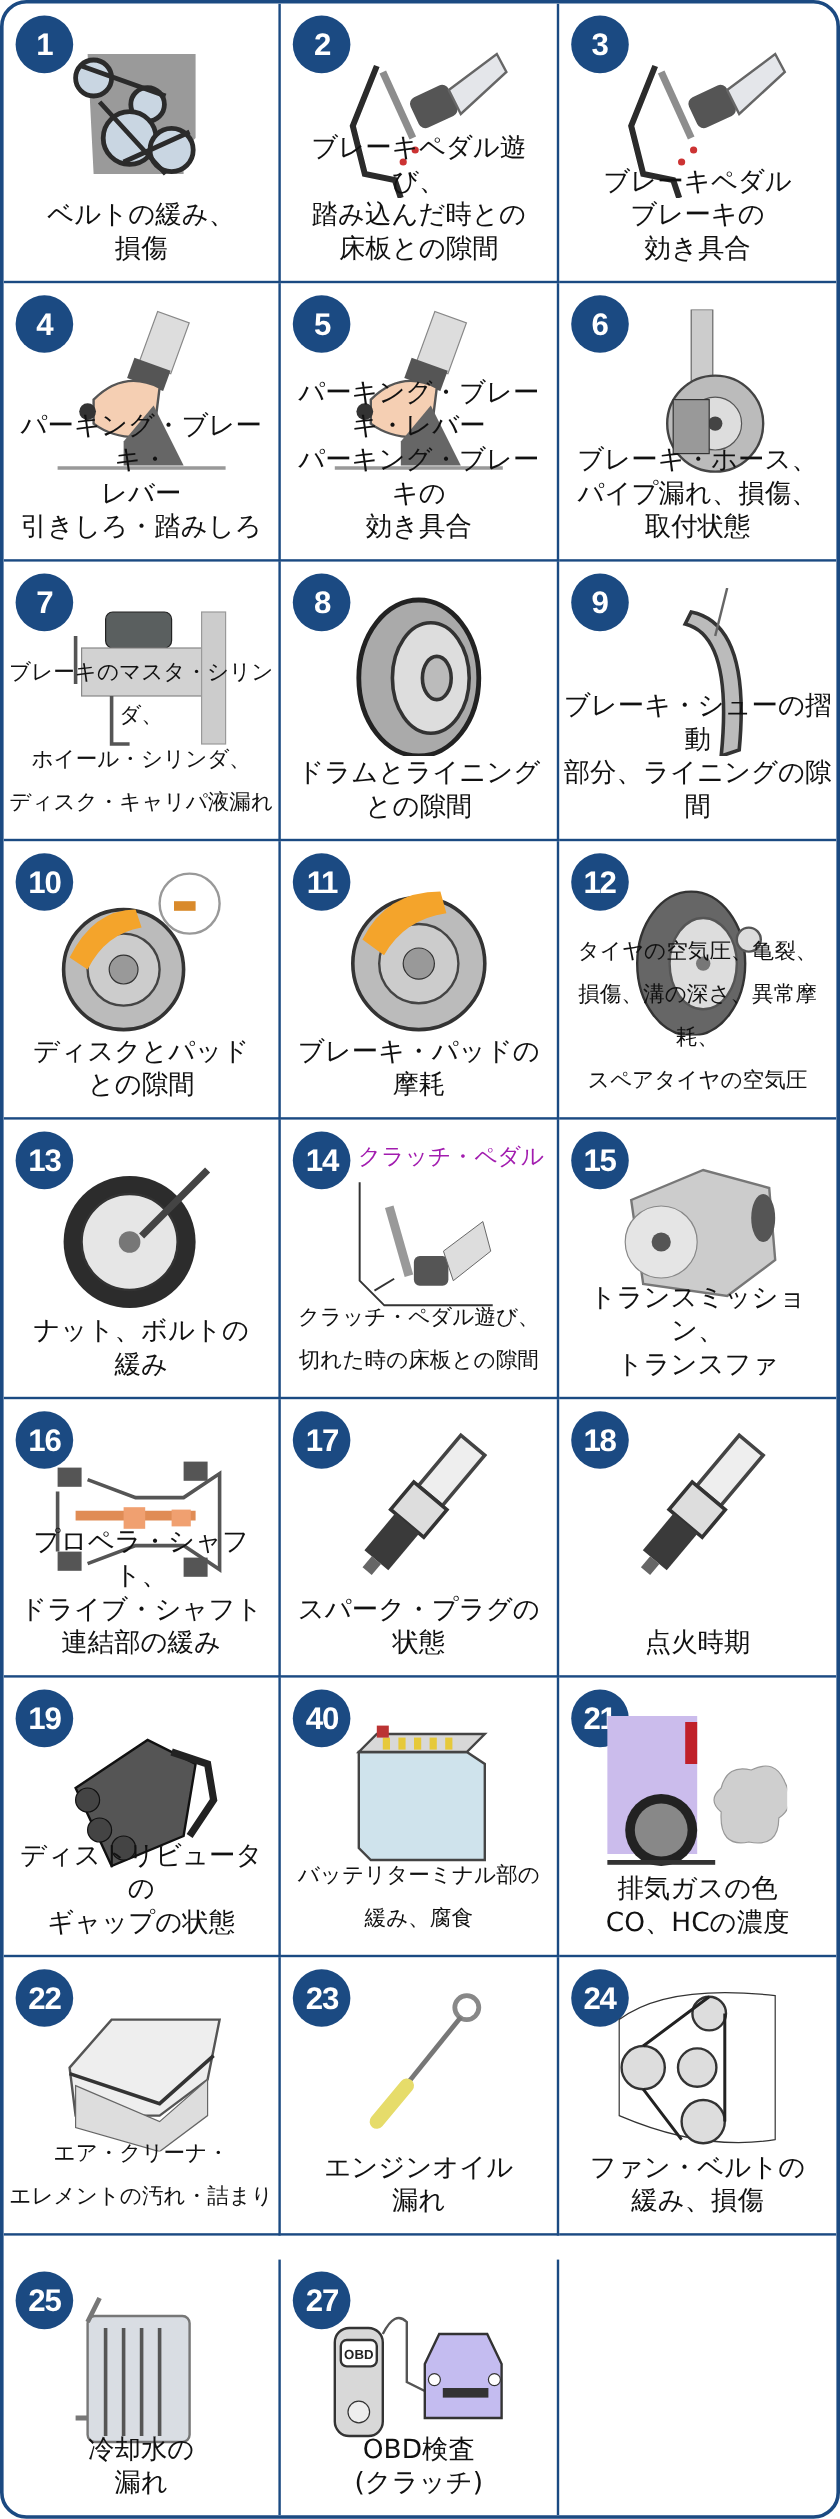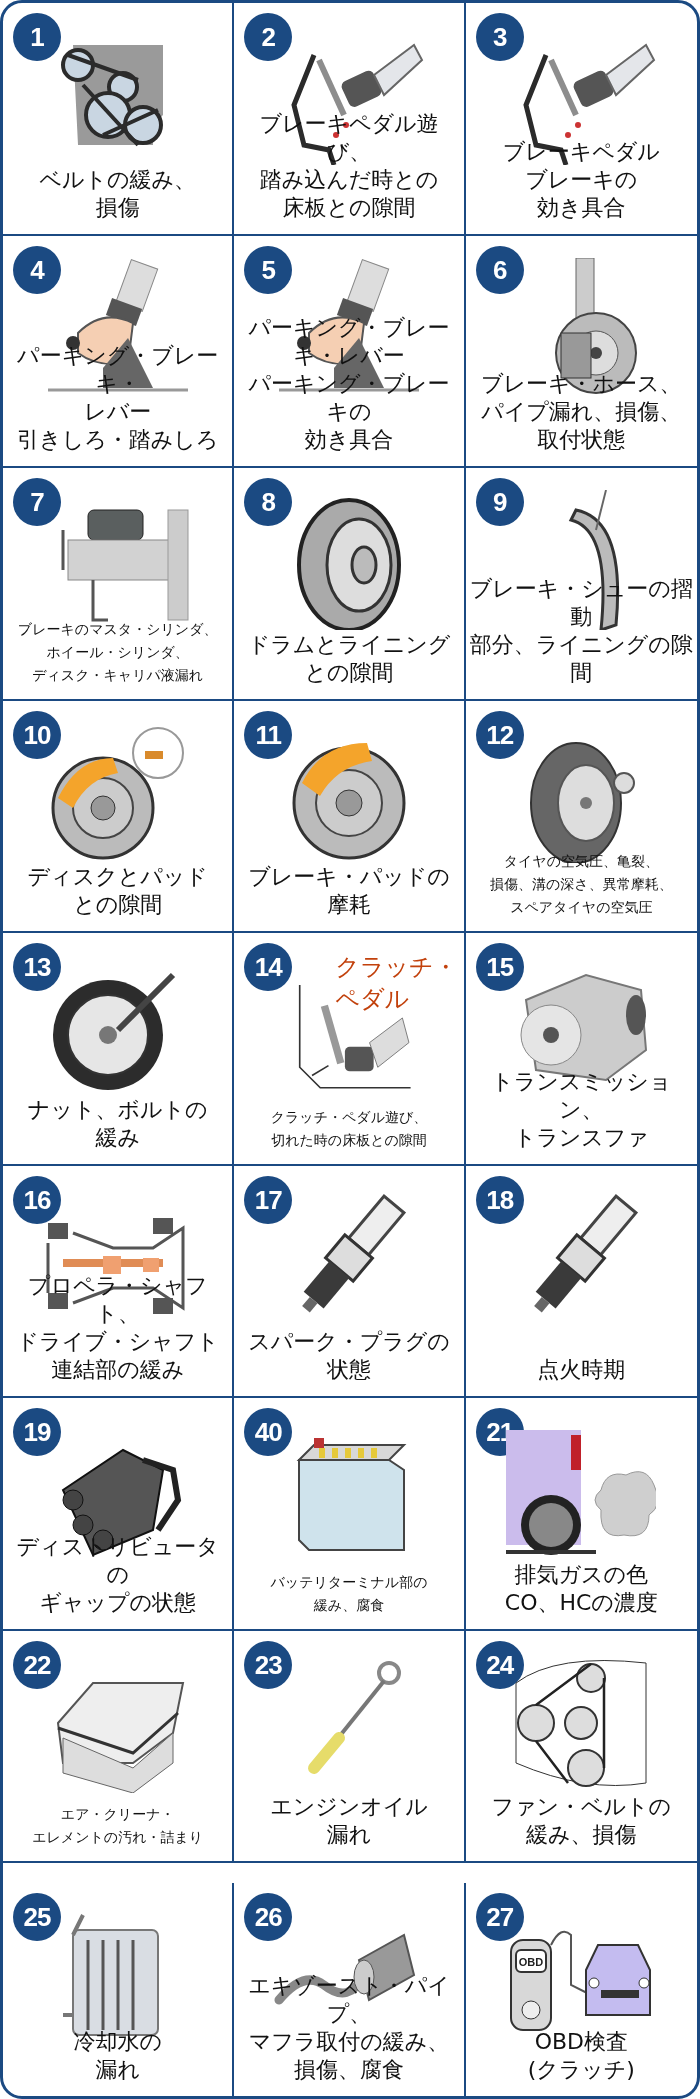--- a/index.html
+++ b/index.html
@@ -16,22 +16,22 @@
   .badge {
     position:absolute; left:10px; top:10px; width:48px; height:48px; border-radius:50%;
     background:#1b4a82; color:#fff; font-weight:bold; font-size:26px; line-height:48px;
     text-align:center; letter-spacing:-1px; font-family:"Liberation Sans", sans-serif;
   }
   .illus { position:absolute; left:50%; top:22px; transform:translateX(-50%); width:150px; height:140px; }
   .caption {
     position:absolute; left:4px; right:4px; bottom:12px; text-align:center;
     font-size:22px; line-height:28px; color:#111; white-space:pre-line;
   }
-  .caption.small { font-size:14px; line-height:23px; }
-  .extra-label { position:absolute; left:64px; top:18px; font-size:24px; color:#c2410c;margin-left:37px; }
+  .caption.small { font-size:18px; line-height:36px; }
+  .extra-label { position:absolute; left:64px; top:18px; font-size:19px; color:#a21caf; }
 </style>
 </head>
 <body>
 
 <div class="grid" id="grid">
     <div class="cell">
     <div class="badge">1</div>
     <svg class="illus" viewBox="0 0 150 140">
         <path d="M30 20h90v70l-10 10v20H35z" fill="#9a9a9a"></path>
         <g fill="#c9d6e2" stroke="#2b2b2b" stroke-width="4">
@@ -339,31 +339,20 @@
         <g stroke="#555" stroke-width="3">
           <line x1="45" y1="35" x2="45" y2="125"></line>
           <line x1="60" y1="35" x2="60" y2="125"></line>
           <line x1="75" y1="35" x2="75" y2="125"></line>
           <line x1="90" y1="35" x2="90" y2="125"></line>
         </g>
         <path d="M30 30l10-20M20 110h10" stroke="#777" stroke-width="4" fill="none"></path>
       </svg>
     <div class="caption">冷却水の
 漏れ</div>
-  </div>
-    <div class="cell last-row">
-    <div class="badge">26</div>
-    <svg class="illus" viewBox="0 0 150 140">
-        <path d="M5 95q25-30 45-15q25 20 40-10" stroke="#888" stroke-width="9" fill="none" stroke-linecap="round"></path>
-        <path d="M85 55l45-25l10 40l-45 25z" fill="#999" stroke="#555" stroke-width="2"></path>
-        <ellipse cx="90" cy="72" rx="10" ry="17" fill="#ccc" stroke="#555"></ellipse>
-      </svg>
-    <div class="caption">エキゾースト・パイプ、
-マフラ取付の緩み、
-損傷、腐食</div>
   </div>
     <div class="cell last-row">
     <div class="badge">27</div>
     <svg class="illus" viewBox="0 0 150 140">
         <rect x="5" y="35" width="40" height="90" rx="12" fill="#d8d8d8" stroke="#333" stroke-width="2"></rect>
         <rect x="10" y="45" width="30" height="22" rx="5" fill="#fff" stroke="#333" stroke-width="2"></rect>
         <text x="25" y="61" font-size="11" font-weight="bold" text-anchor="middle" fill="#222" font-family="Liberation Sans, sans-serif">OBD</text>
         <circle cx="25" cy="105" r="9" fill="#eee" stroke="#333"></circle>
         <path d="M45 40q10-20 20-10v50l20 10" stroke="#555" stroke-width="2" fill="none"></path>
         <path d="M80 65l12-25h40l12 25v45H80z" fill="#c4bcf0" stroke="#333" stroke-width="2"></path>

